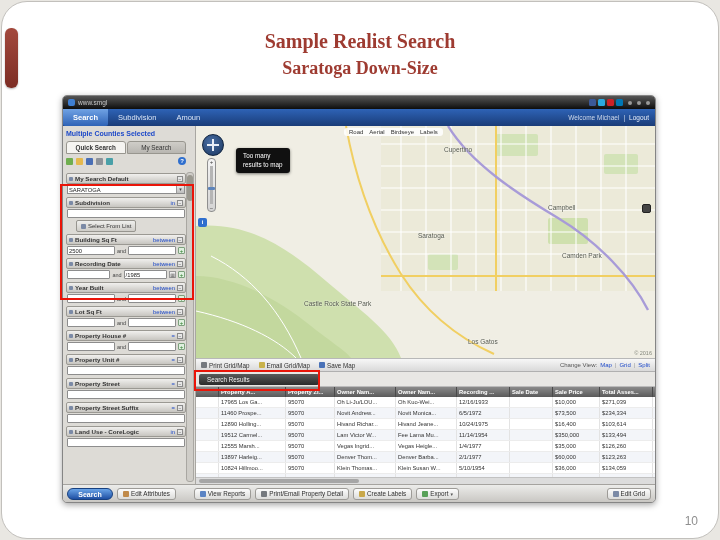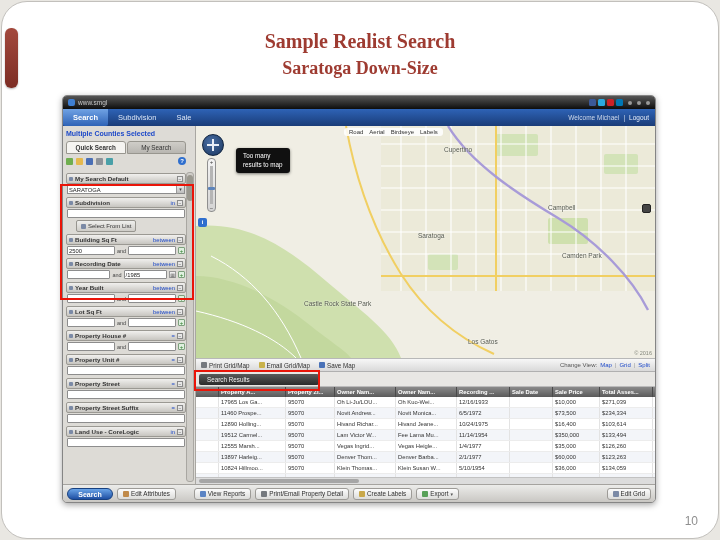--- a/index.html
+++ b/index.html
@@ -133,21 +133,21 @@
         </span>
       <span class="win-dot"></span>
       <span class="win-dot"></span>
       <span class="win-dot"></span>
     </div>
 
     <div class="nav">
       <div style="display:flex">
           <div class="nav-tab active">Search</div>
           <div class="nav-tab">Subdivision</div>
-          <div class="nav-tab">Sale</div>
+          <div class="nav-tab">Amoun</div>
         </div>
       <span class="sp"></span>
       <span class="user">
         <span>Welcome Michael</span>
         <span>|</span>
         <span class="logout">Logout</span>
       </span>
     </div>
 
     <div class="panel">

